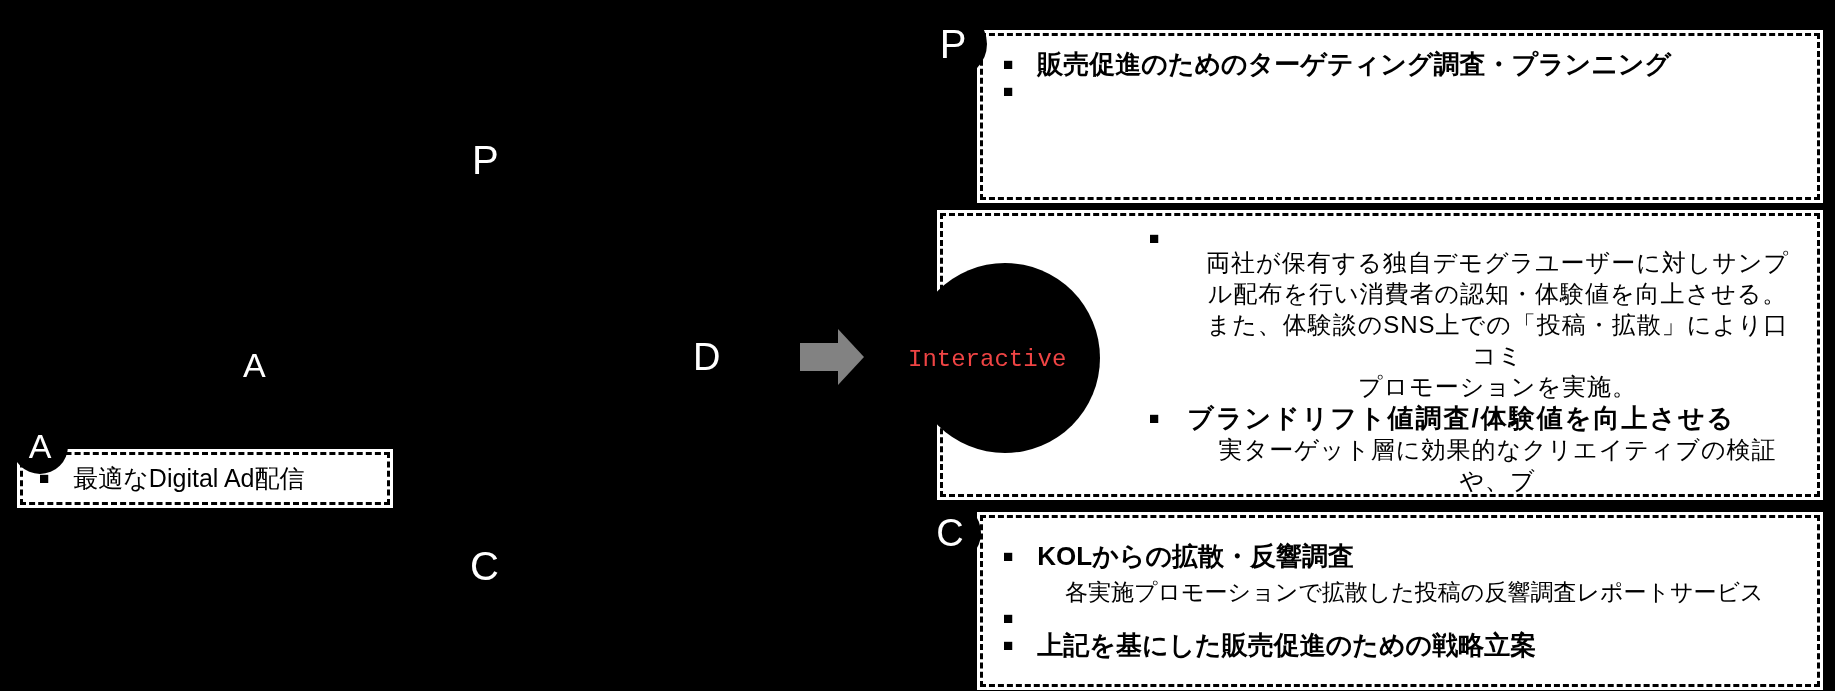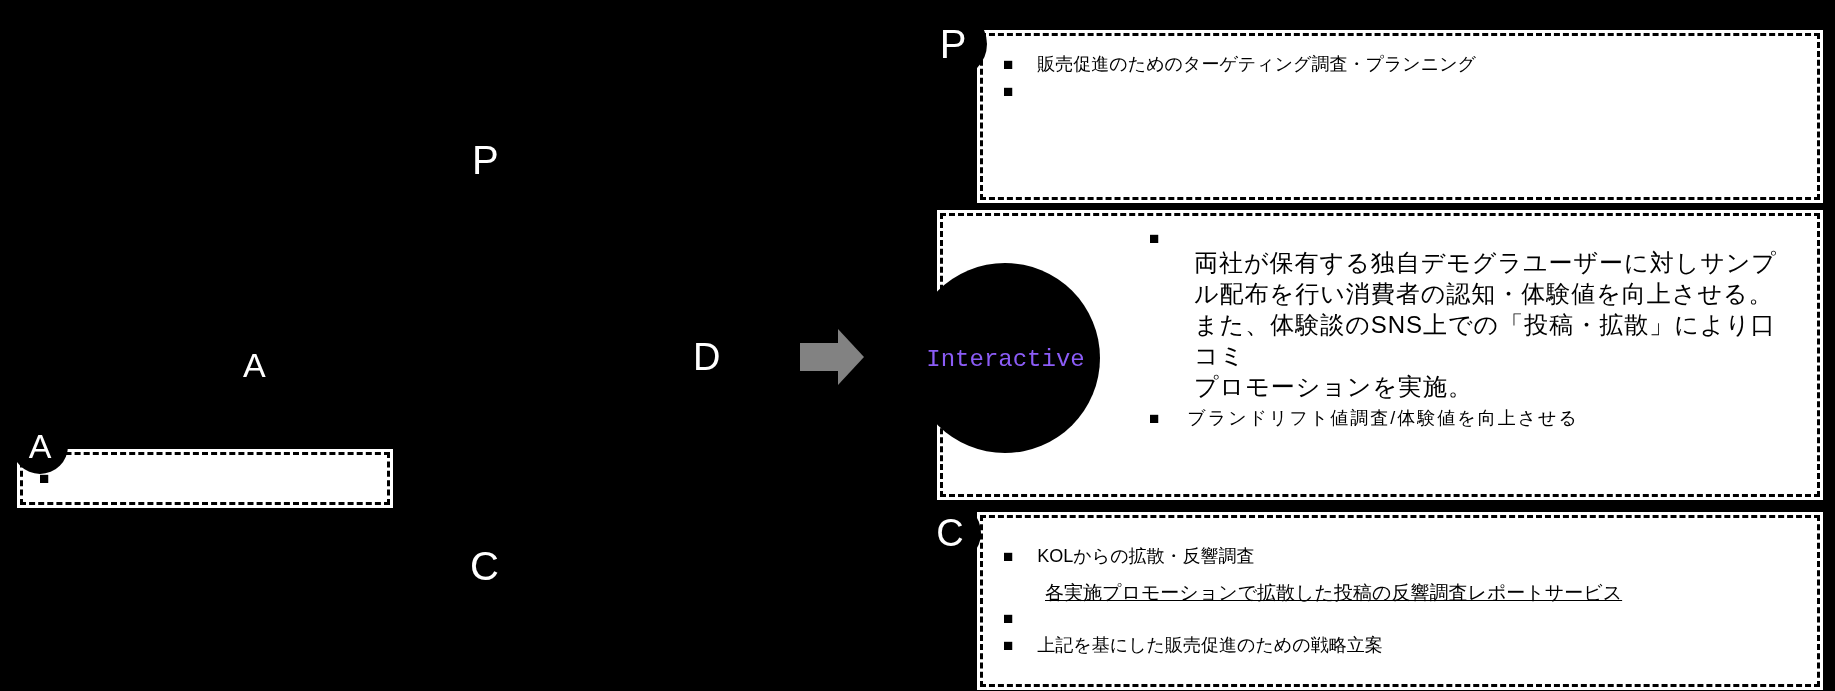--- a/index.html
+++ b/index.html
@@ -13,44 +13,44 @@
     box-shadow:0 0 0 3px #fff;box-sizing:border-box;color:#000;
   }
   .panel-plan {left:980px;top:33px; width:840px;height:167px;padding:10px 10px 0 20px;}
   .panel-do   {left:940px;top:213px;width:880px;height:284px;padding:14px 16px 0 206px;letter-spacing:2px;}
   .panel-check{left:980px;top:515px;width:840px;height:172px;padding:20px 10px 0 20px;}
   .panel-act  {left:20px; top:452px;width:370px;height:53px;display:flex;align-items:center;padding:0 0 0 16px;}
   .row{white-space:pre-line;}
   .row.title{display:flex;align-items:center;white-space:nowrap;}
   .bullet{font-size:17px;line-height:1;margin-right:24px;flex:0 0 auto;}
   .panel-do .bullet{margin-right:26px;}
-  .ttext{font-size:18px;font-weight:normal;}
+  .ttext{font-size:26px;font-weight:bold;}
   .panel-act .ttext{font-size:25px;font-weight:normal;}
   .panel-plan .row.title{line-height:37px;}
   .panel-plan .row.body{font-size:23px;line-height:36px;margin-left:42px;}
   .panel-do .row.title{line-height:32px;}
-  .panel-do .row.body{font-size:24px;line-height:31px;margin-left:45px;letter-spacing:1px;}
+  .panel-do .row.body{font-size:24px;line-height:31px;margin-left:45px;letter-spacing:1px;text-align:center;}
   .panel-check .row.title{line-height:37px;}
-  .panel-check .row.body{font-size:19px;line-height:35px;margin-left:42px;text-decoration:underline;}
+  .panel-check .row.body{font-size:23px;line-height:35px;margin-left:62px;}
   
   .corner-circle{
     position:absolute;background:#000;border-radius:50%;color:#fff;
     display:flex;align-items:center;justify-content:center;z-index:5;line-height:1;
   }
   .cc-plan {left:919px;top:10px; width:68px;height:68px;font-size:40px;}
   .cc-check{left:919px;top:502px;width:62px;height:62px;font-size:38px;}
   .cc-act  {left:12px; top:418px;width:56px;height:56px;font-size:34px;}
   
   .interactive-circle{
     position:absolute;left:910px;top:263px;width:190px;height:190px;
     background:#000;border-radius:50%;z-index:5;
   }
   .interactive-label{
-    position:absolute;left:908px;top:346px;width:195px;text-align:center;z-index:6;
-    color:#8b5cf6;font-family:"Liberation Mono","DejaVu Sans Mono",monospace;font-size:24px;
+    position:absolute;left:908px;top:346px;width:195px;z-index:6;
+    color:#ef4444;font-family:"Liberation Mono","DejaVu Sans Mono",monospace;font-size:24px;
   }
   
   .pdca-letter{position:absolute;color:#fff;line-height:1;z-index:2;}
   .pl-p{left:472px;top:140px;font-size:40px;}
   .pl-a{left:243px;top:348px;font-size:34px;}
   .pl-d{left:693px;top:338px;font-size:38px;}
   .pl-c{left:470px;top:546px;font-size:40px;}
   
   .arrow-tail{position:absolute;left:800px;top:343px;width:38px;height:28px;background:#828282;}
   .arrow-head{
@@ -91,20 +91,22 @@
         <span class="bullet">■</span>
       </div>
       <div class="row body">両社が保有する独自デモグラユーザーに対しサンプ
 ル配布を行い消費者の認知・体験値を向上させる。
 また、体験談のSNS上での「投稿・拡散」により口コミ
 プロモーションを実施。</div>
       <div class="row title">
         <span class="bullet">■</span>
         <span class="ttext">ブランドリフト値調査/体験値を向上させる</span>
       </div>
+      <div class="row body">実ターゲット層に効果的なクリエイティブの検証や、ブ
+ランドリフト値変化の検証。</div>
     </div>
   <div class="interactive-circle"></div>
   <div class="interactive-label">Interactive</div>
 
   <div class="panel panel-check">
       <div class="row title">
         <span class="bullet">■</span>
         <span class="ttext">KOLからの拡散・反響調査</span>
       </div>
       <div class="row body">各実施プロモーションで拡散した投稿の反響調査レポートサービス</div>
@@ -116,19 +118,20 @@
         <span class="ttext">上記を基にした販売促進のための戦略立案</span>
       </div>
     </div>
   <div class="corner-circle cc-check">
     <span>C</span>
   </div>
 
   <div class="panel panel-act">
       <div class="row title">
         <span class="bullet">■</span>
+        <span class="ttext">最適なDigital Ad配信</span>
       </div>
     </div>
   <div class="corner-circle cc-act">
     <span>A</span>
   </div>
 
 </div>
 
 </body></html>

